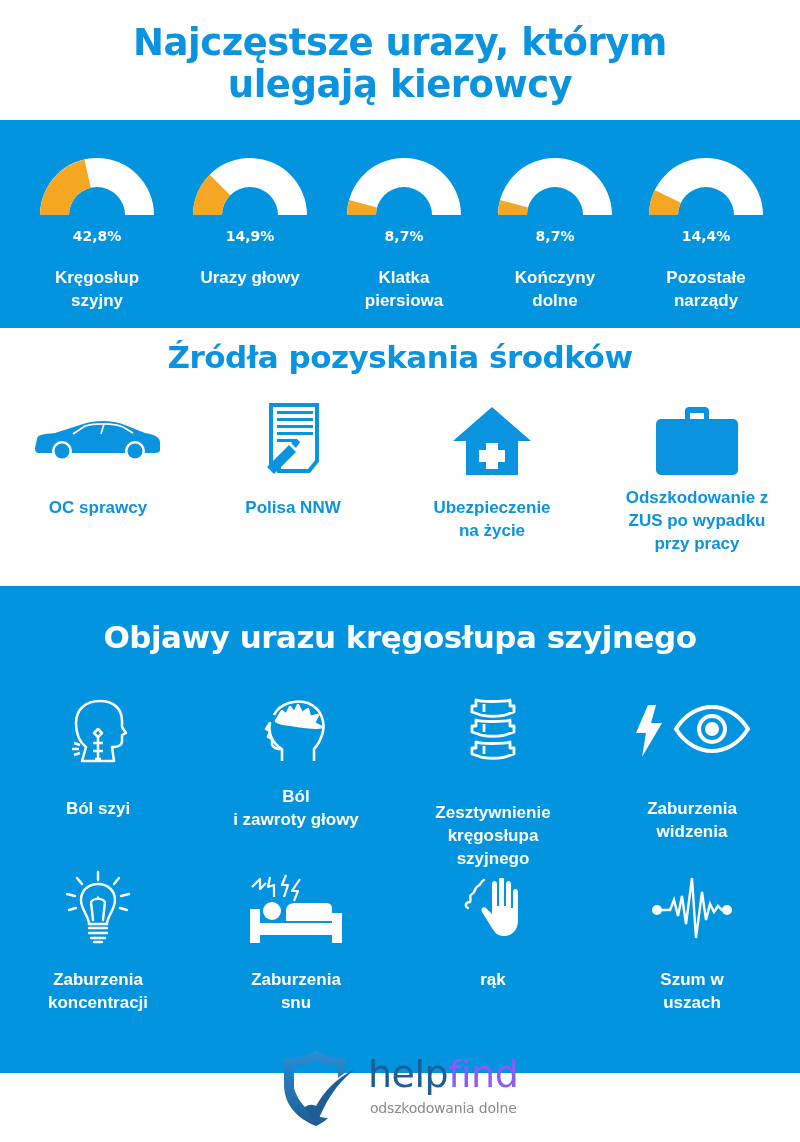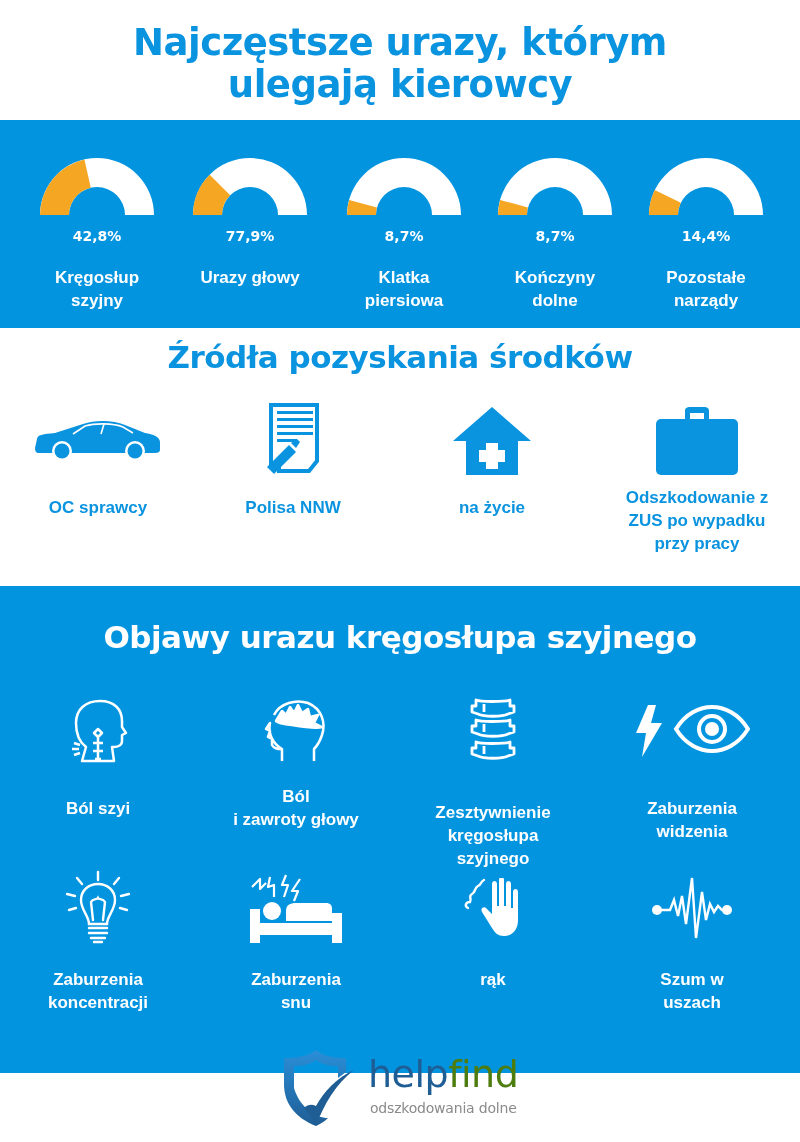--- a/index.html
+++ b/index.html
@@ -49,21 +49,21 @@
     position: absolute; left: 0; width: 190px; text-align: center;
     color: #ffffff; font-weight: bold; font-size: 17px; line-height: 23px;
   }
 
   .logo { position: absolute; left: 280px; top: 1048px; width: 260px; height: 80px; }
   .logo .brand {
     position: absolute; left: 88px; top: 2px; font-family: "DejaVu Sans", sans-serif;
     font-size: 38px; line-height: 48px; letter-spacing: -0.5px;
   }
   .logo .brand .b1 { color: #1f5d95; }
-  .logo .brand .b2 { color: #4d7c0f; margin-top: 10px; }
+  .logo .brand .b2 { color: #8b5cf6; margin-top: 10px; }
   .logo .tagline {
     position: absolute; left: 90px; top: 52px; font-family: "DejaVu Sans", sans-serif;
     font-size: 14px; color: #8a8a8a; letter-spacing: -0.2px;
   }
 </style>
 </head>
 <body>
 
 <div class="title-main">
   <div>Najczęstsze urazy, którym</div>
@@ -82,21 +82,21 @@
       <div>Kręgosłup</div>
       <div>szyjny</div>
     </div>
   </div>
 
   <div class="gauge" style="left:185px">
     <svg width="116" height="60" viewBox="0 0 116 60">
       <path d="M1 59 A57 57 0 0 1 115 59 L86 59 A28 28 0 0 0 30 59 Z" fill="#ffffff"></path>
       <path d="M1 59 A57 57 0 0 1 17.7 18.7 L38.2 39.2 A28 28 0 0 0 30 59 Z" fill="#f5a623"></path>
     </svg>
-    <div class="pct">77,9%</div>
+    <div class="pct">14,9%</div>
     <div class="glabel">
       <div>Urazy głowy</div>
       <div></div>
     </div>
   </div>
 
   <div class="gauge" style="left:339px">
     <svg width="116" height="60" viewBox="0 0 116 60">
       <path d="M1 59 A57 57 0 0 1 115 59 L86 59 A28 28 0 0 0 30 59 Z" fill="#ffffff"></path>
       <path d="M1 59 A57 57 0 0 1 3.1 43.9 L30.9 51.6 A28 28 0 0 0 30 59 Z" fill="#f5a623"></path>
@@ -173,20 +173,21 @@
 
 <div class="source" style="left:397px">
   <div class="icon">
     <svg width="82" height="70" viewBox="0 0 82 70">
       <path d="M41 2 L80 36 L67 36 L67 70 L15 70 L15 36 L2 36 Z" fill="#0a93df"></path>
       <rect x="35" y="38" width="12" height="26" fill="#ffffff"></rect>
       <rect x="28" y="45" width="26" height="12" fill="#ffffff"></rect>
     </svg>
   </div>
   <div class="slabel">
+    <div>Ubezpieczenie</div>
     <div>na życie</div>
   </div>
 </div>
 
 <div class="source" style="left:602px">
   <div class="icon">
     <svg width="86" height="70" viewBox="0 0 86 70">
       <path d="M31 14 L31 6 C31 3 33 2 36 2 L50 2 C53 2 55 3 55 6 L55 14 L50 14 L50 8 L36 8 L36 14 Z" fill="#0a93df"></path>
       <rect x="2" y="14" width="82" height="56" rx="5" fill="#0a93df"></rect>
     </svg>

